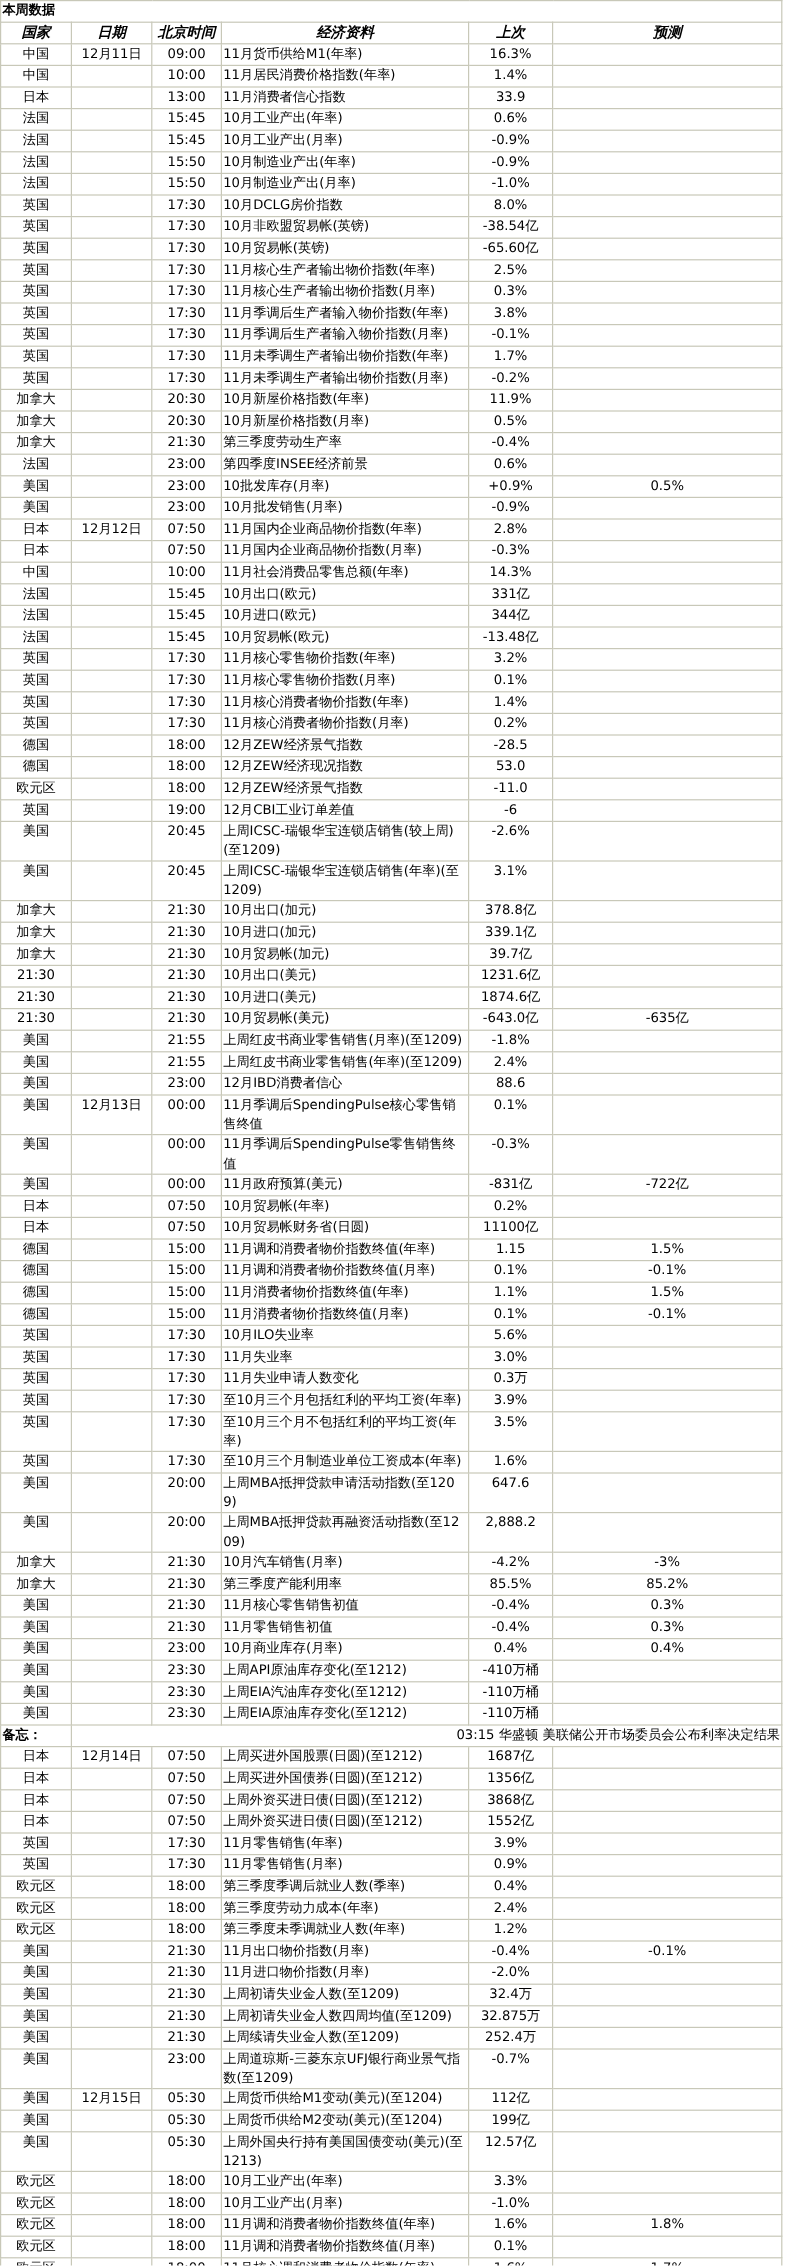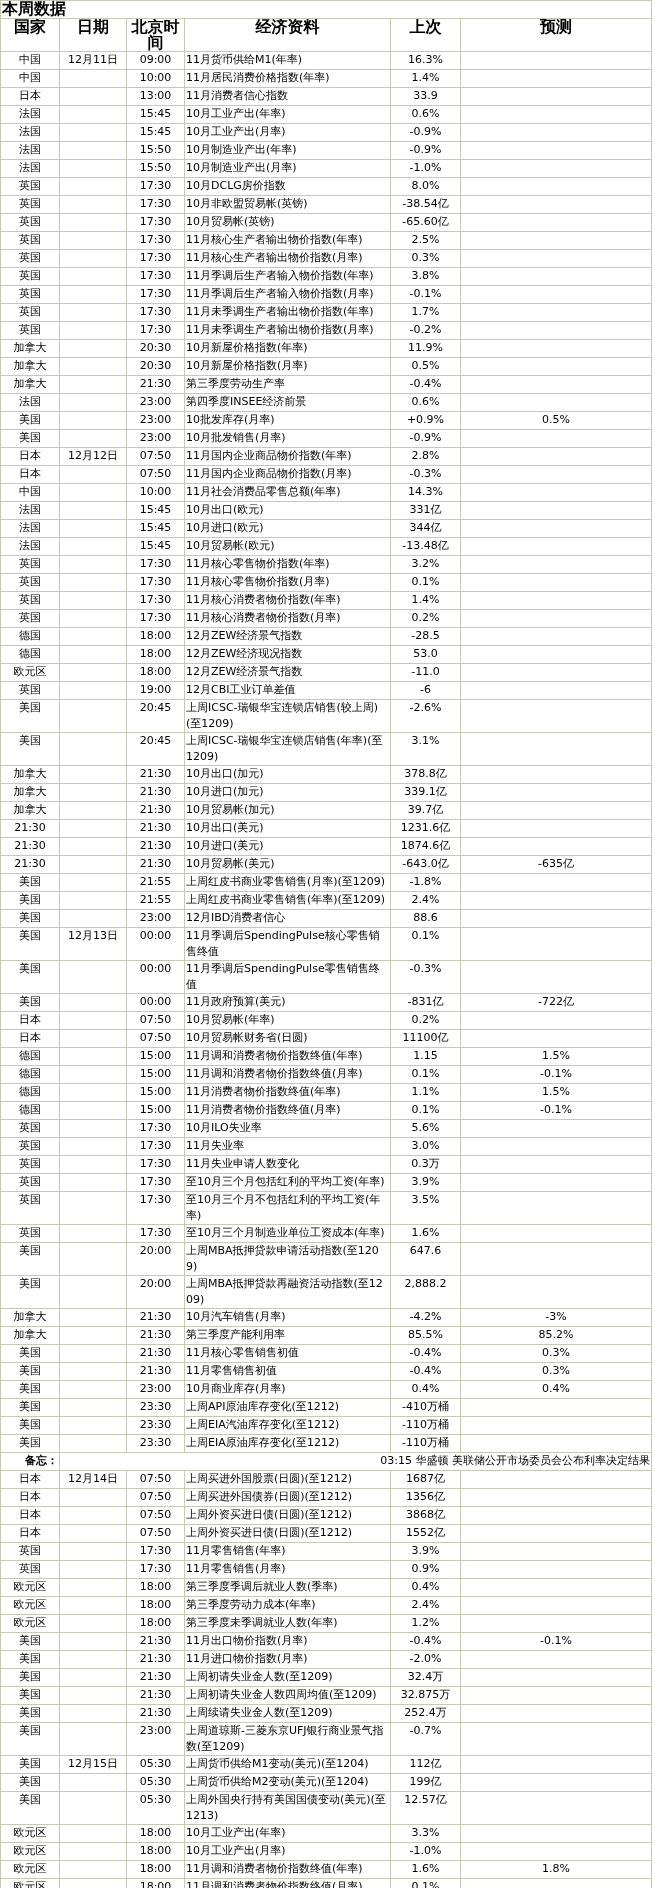--- a/index.html
+++ b/index.html
@@ -13,25 +13,25 @@
     border: 1px solid #b8b8a8;
   }
   table.cal td, table.cal th {
     border: 1px solid #c8c8b8;
     padding: 0 1px;
     height: 17px;
     line-height: 16px;
     vertical-align: top;
     overflow: hidden;
   }
-  .title-cell { text-align: left; font-weight: bold; font-size: 16px; margin-top: 36px; }
-  th { font-weight: bold; font-size: 16px; }
+  .title-cell { text-align: left; font-weight: bold; font-size: 11px; margin-top: 36px; }
+  th { font-weight: bold; font-size: 12px; font-style: italic; }
   .c-country, .c-date, .c-time, .c-prev, .c-fc { text-align: center; }
   .c-item { text-align: left; white-space: normal; word-break: break-all; }
-  .memo-label { font-weight: bold; text-align: right; }
+  .memo-label { font-weight: bold; text-align: left; }
   .memo-text { text-align: right; }
 </style>
 </head>
 <body>
 
 <table class="cal">
   <colgroup>
     <col style="width:59px">
       <col style="width:67px">
       <col style="width:58px">

